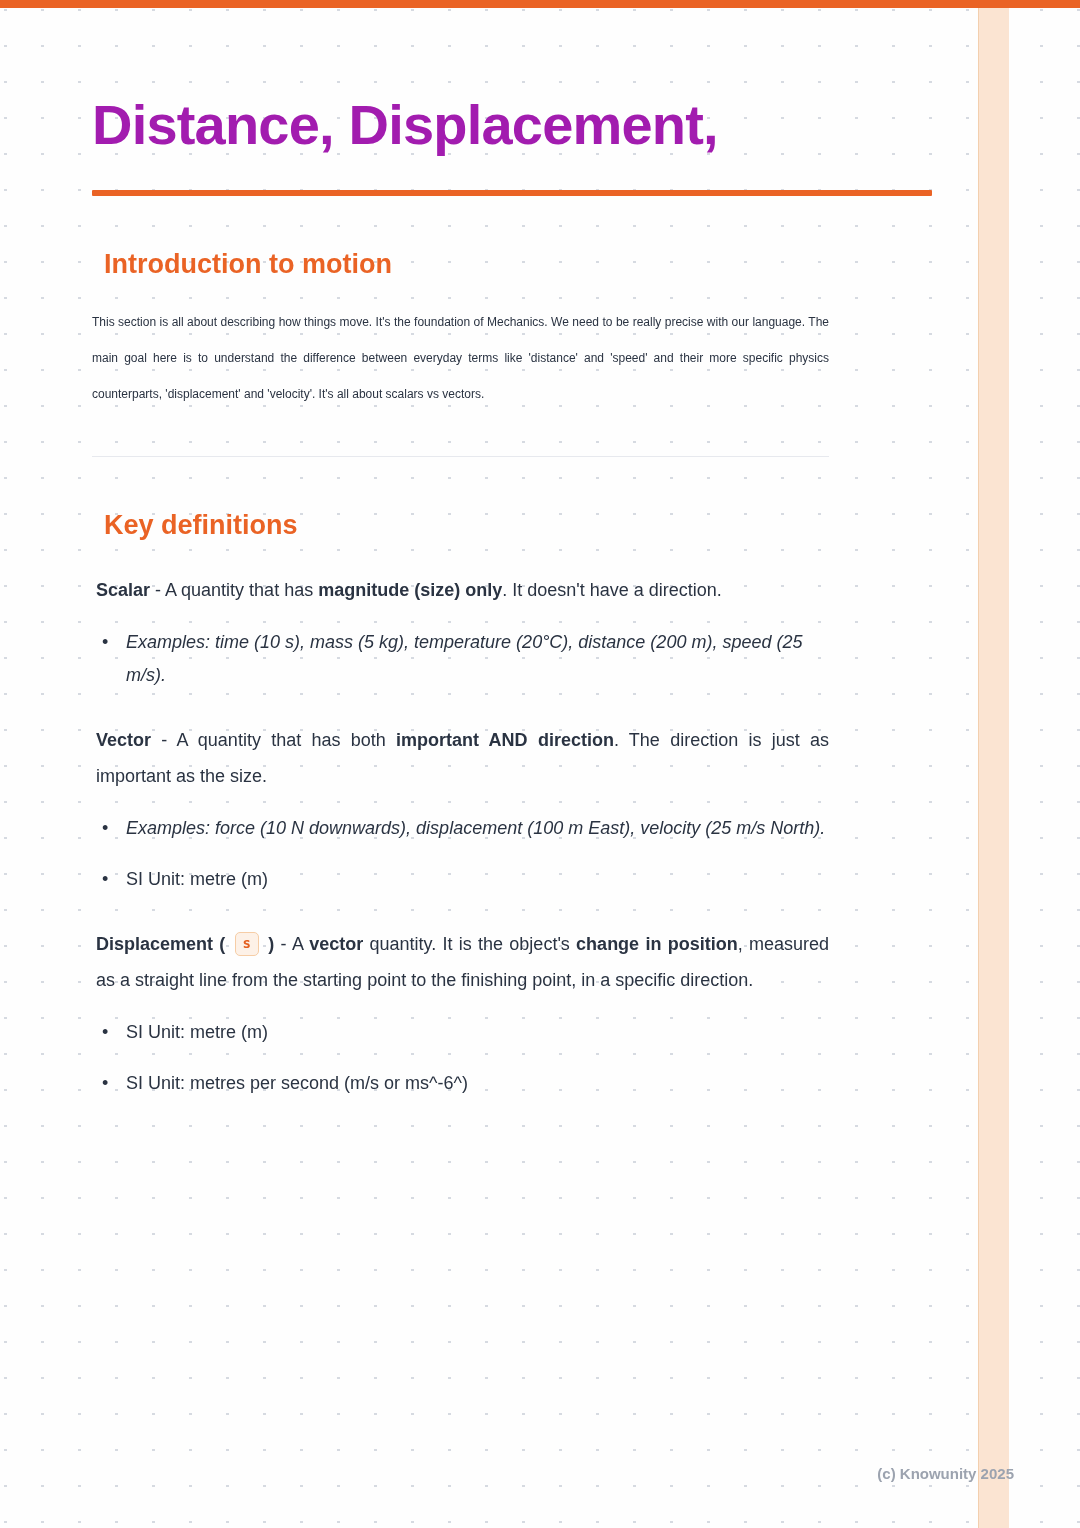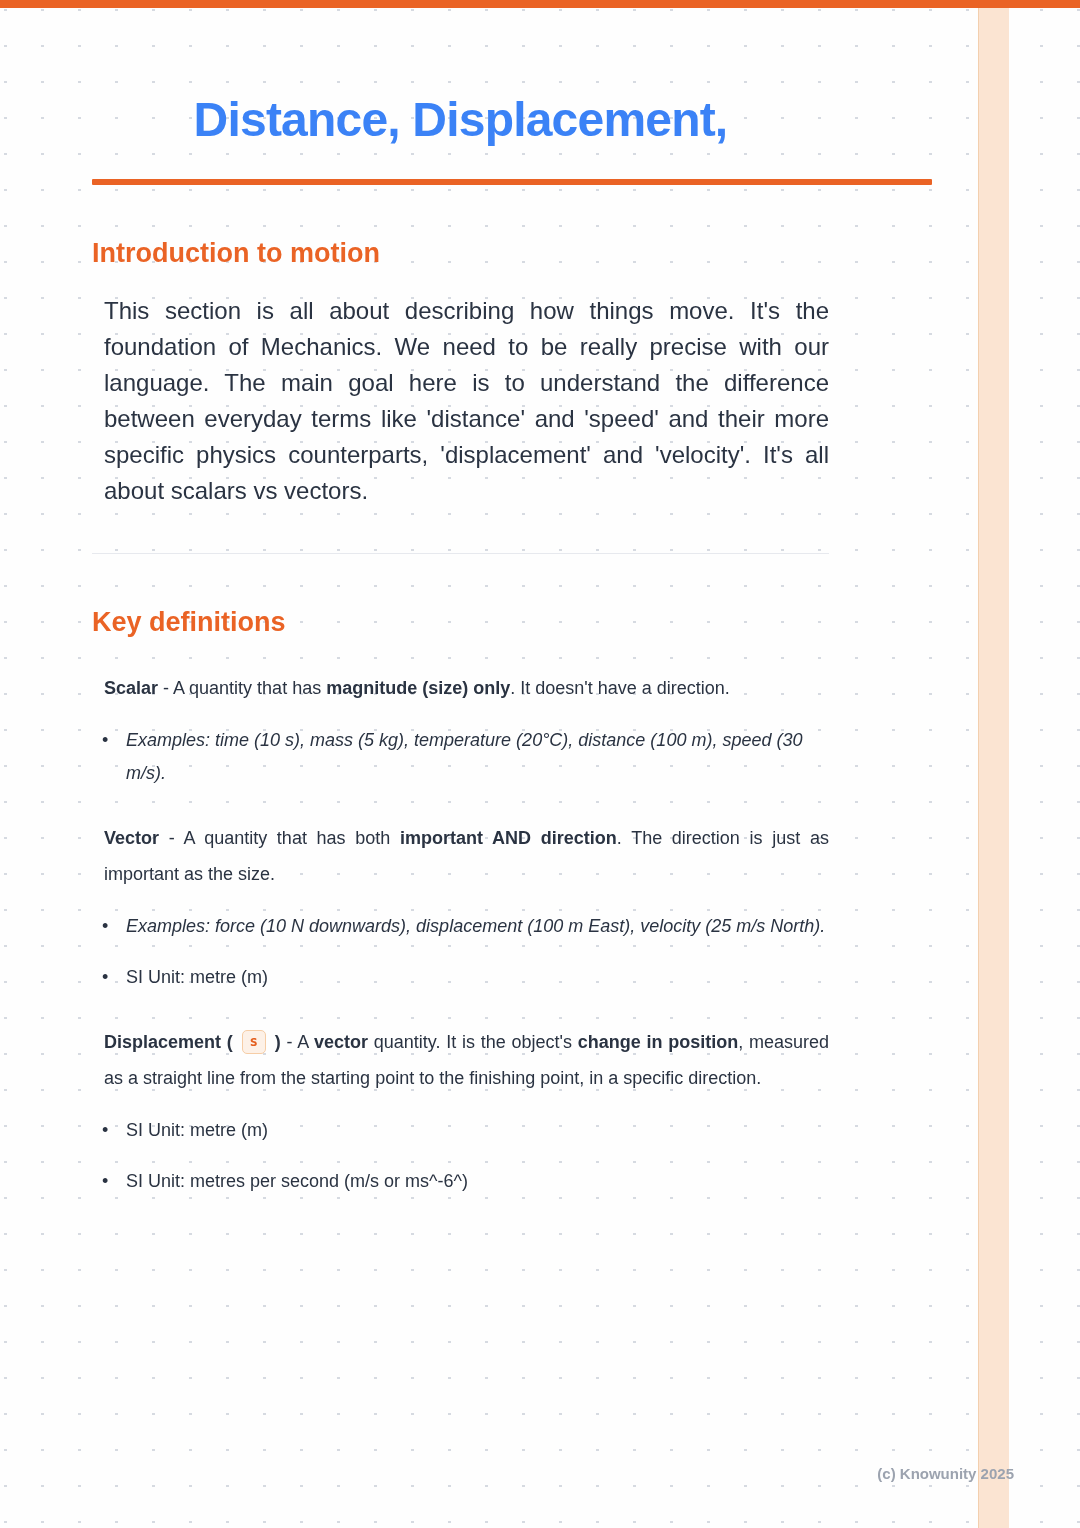--- a/index.html
+++ b/index.html
@@ -34,56 +34,55 @@
   }
   .content {
     position: absolute;
     left: 92px;
     top: 88px;
     width: 737px;
     z-index: 2;
   }
   h1.page-title {
     margin: 0;
-    font-size: 48px;
+    font-size: 56px;
     line-height: 1.32;
     font-weight: 800;
     letter-spacing: -0.8px;
-    color: #3b82f6;
-    text-align: center;
+    color: #a21caf;
   }
   .title-rule {
     width: 840px;
     height: 6px;
     background: #EA6325;
     margin-top: 28px;
     border-radius: 1px;
   }
   h2.section-heading {
-    margin: 52px 0 0 0;
+    margin: 52px 0 0 12px;
     font-size: 27px;
     line-height: 1.25;
     font-weight: 700;
     color: #EA6325;
   }
   p.body-para {
-    margin: 22px 0 0 12px;
-    font-size: 24px;
+    margin: 22px 0 0 0;
+    font-size: 12px;
     line-height: 36px;
     text-align: justify;
   }
   .divider {
     width: 737px;
     height: 0;
     border: none;
     border-top: 1px solid #e7e9ee;
     margin: 44px 0 0 0;
   }
   .def-para {
-    margin: 30px 0 0 12px;
+    margin: 30px 0 0 4px;
     font-size: 18px;
     line-height: 36px;
     text-align: justify;
   }
   .b { font-weight: 700; }
   .badge {
     display: inline-block;
     font-family: "DejaVu Sans Mono", monospace;
     font-size: 14px;
     font-weight: 700;
@@ -135,21 +134,21 @@
   <p class="body-para">This section is all about describing how things move. It's the foundation of Mechanics. We need to be really precise with our language. The main goal here is to understand the difference between everyday terms like 'distance' and 'speed' and their more specific physics counterparts, 'displacement' and 'velocity'. It's all about scalars vs vectors.</p>
 
   <hr class="divider">
 
   <h2 class="section-heading">Key definitions</h2>
 
   <div>
     <p class="def-para"><span class="b">Scalar</span><span> - A quantity that has </span><span class="b">magnitude (size) only</span><span>. It doesn't have a direction.</span></p>
     <div class="bullet">
       <span class="dot">•</span>
-      <span class="bullet-text italic">Examples: time (10 s), mass (5 kg), temperature (20°C), distance (100 m), speed (30 m/s).</span>
+      <span class="bullet-text italic">Examples: time (10 s), mass (5 kg), temperature (20°C), distance (200 m), speed (25 m/s).</span>
     </div>
   </div>
 
   <div>
     <p class="def-para"><span class="b">Vector</span><span> - A quantity that has both </span><span class="b">important AND direction</span><span>. The direction is just as important as the size.</span></p>
     <div class="bullet">
       <span class="dot">•</span>
       <span class="bullet-text italic">Examples: force (10 N downwards), displacement (100 m East), velocity (25 m/s North).</span>
     </div>
   </div>

